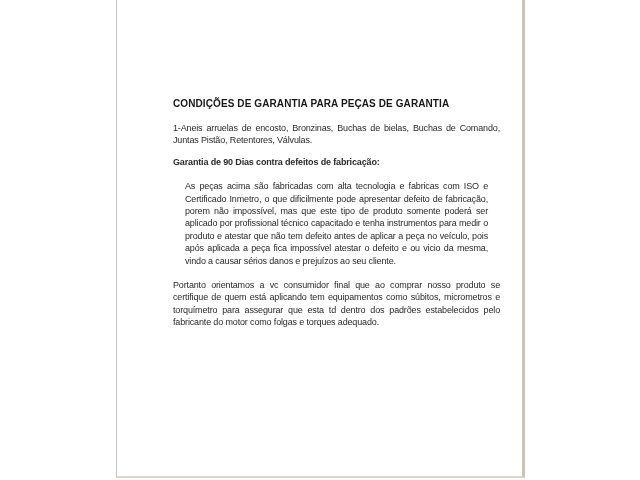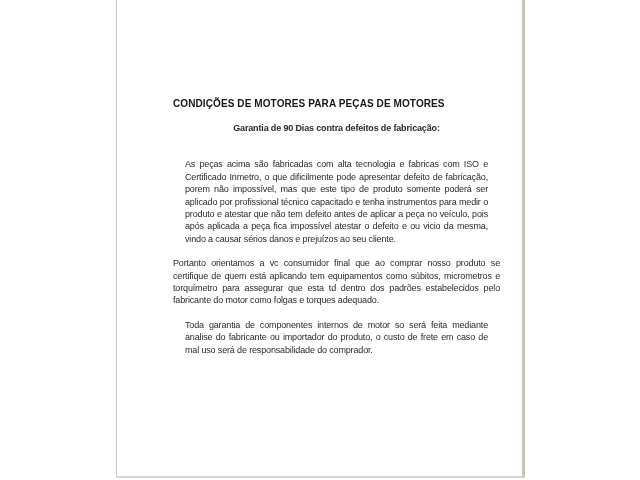--- a/index.html
+++ b/index.html
@@ -46,39 +46,38 @@
     color: #171717;
     text-align: left;
     margin: 0 0 12px 0;
   }
   .doc-heading {
     font-weight: bold;
     text-align: left;
     margin: 0;
   }
   .doc-heading.gap-after {
-    margin-bottom: 24px;
-    text-align: center;
+    margin-bottom: 12px;
   }
   .doc-para       { margin: 0 0 9px 0; }
   .doc-para.tight { margin: 12px; }
   .doc-para.small-gap { margin: 0 0 8px 0; }
 </style>
 </head>
 <body>
 
 <div class="doc-page"></div>
 
 <div class="doc-content">
-  <div class="doc-title">CONDIÇÕES DE MOTORES PARA PEÇAS DE MOTORES</div>
+  <div class="doc-title">CONDIÇÕES DE GARANTIA PARA PEÇAS DE GARANTIA</div>
 
+  <p class="doc-para">1-Aneis arruelas de encosto, Bronzinas, Buchas de bielas, Buchas de Comando, Juntas Pistão, Retentores, Válvulas.</p>
 
 
 
 
   <div class="doc-heading gap-after">Garantia de 90 Dias contra defeitos de fabricação:</div>
 
   <p class="doc-para tight">As peças acima são fabricadas com alta tecnologia e fabricas com ISO e Certificado Inmetro, o que dificilmente pode apresentar defeito de fabricação, porem não impossível, mas que este tipo de produto somente poderá ser aplicado por profissional técnico capacitado e tenha instrumentos para medir o produto e atestar que não tem defeito antes de aplicar a peça no veículo, pois após aplicada a peça fica impossível atestar o defeito e ou vicio da mesma, vindo a causar sérios danos e prejuízos ao seu cliente.</p>
 
   <p class="doc-para small-gap">Portanto orientamos a vc consumidor final que ao comprar nosso produto se certifique de quem está aplicando tem equipamentos como súbitos, micrometros e torquímetro para assegurar que esta td dentro dos padrões estabelecidos pelo fabricante do motor como folgas e torques adequado.</p>
 
-  <p class="doc-para tight">Toda garantia de componentes internos de motor so será feita mediante analise do fabricante ou importador do produto, o custo de frete em caso de mal uso será de responsabilidade do comprador.</p>
 </div>
 
 </body></html>

